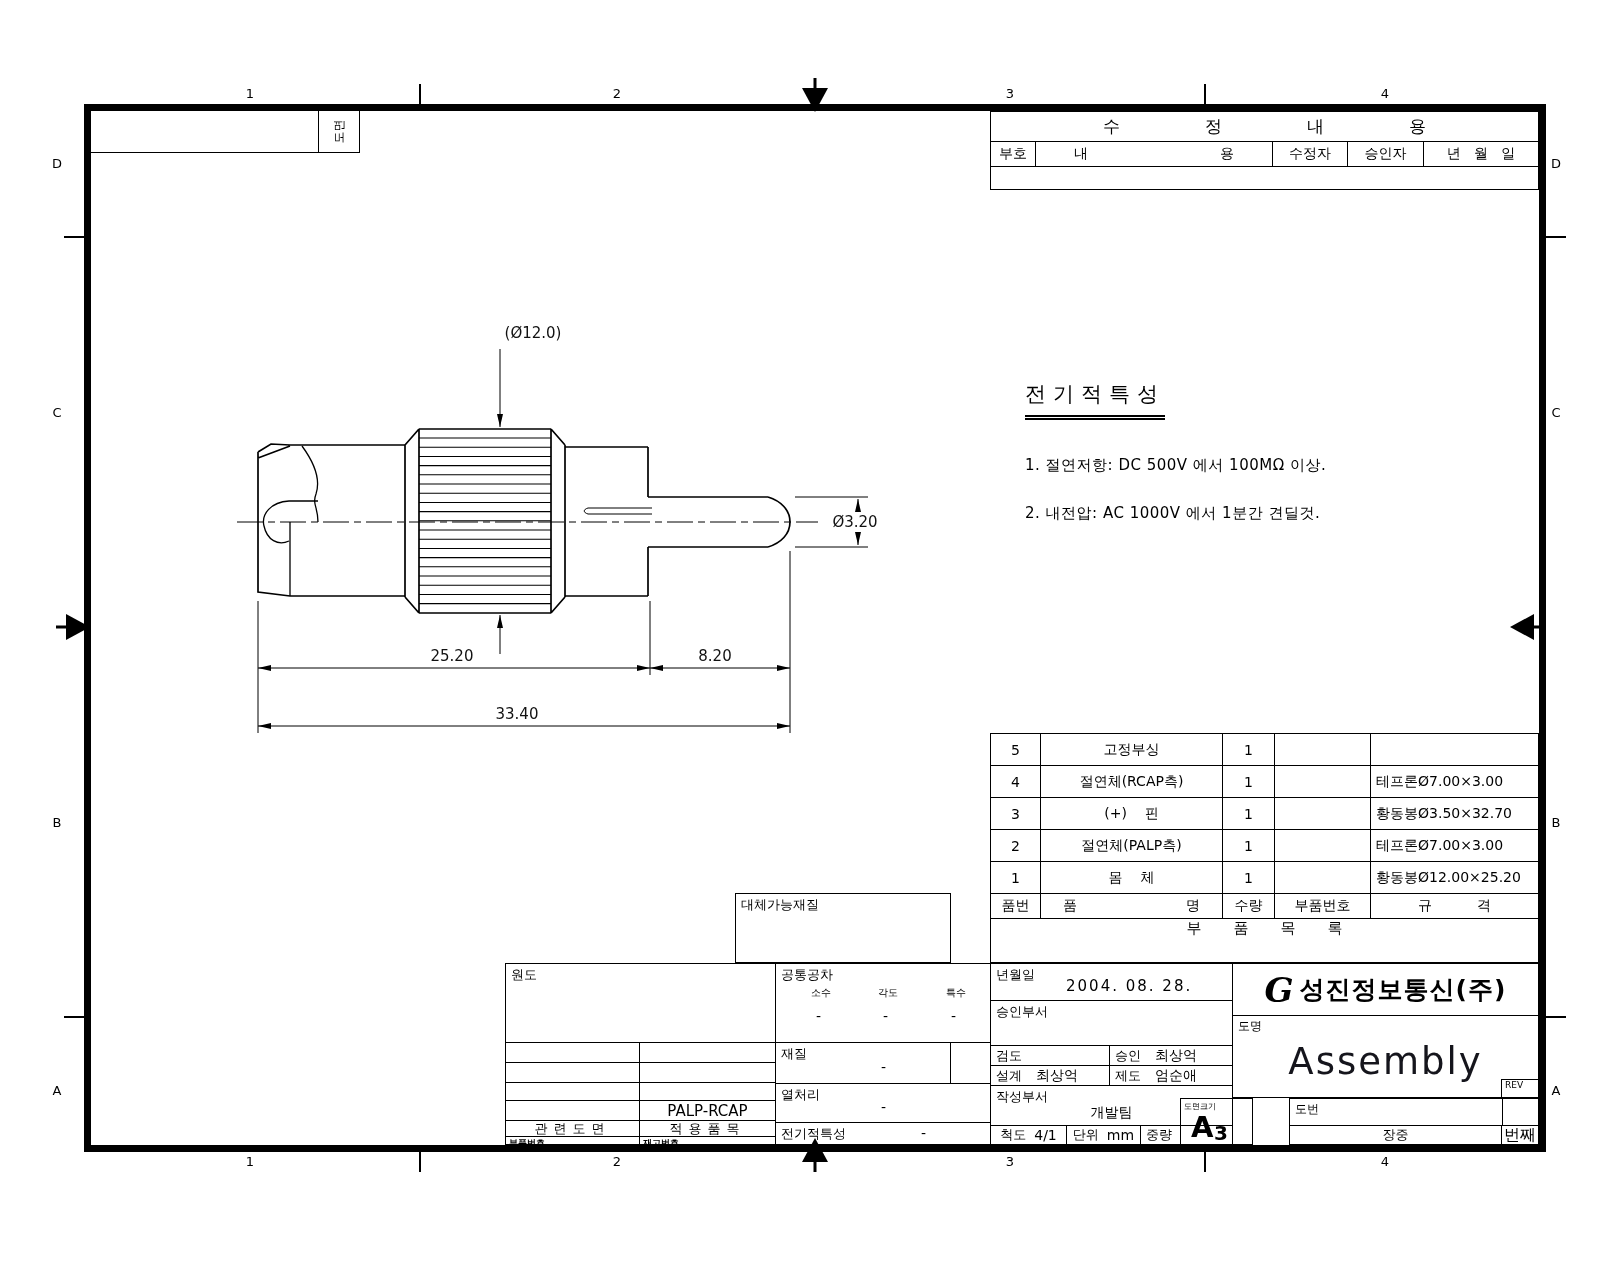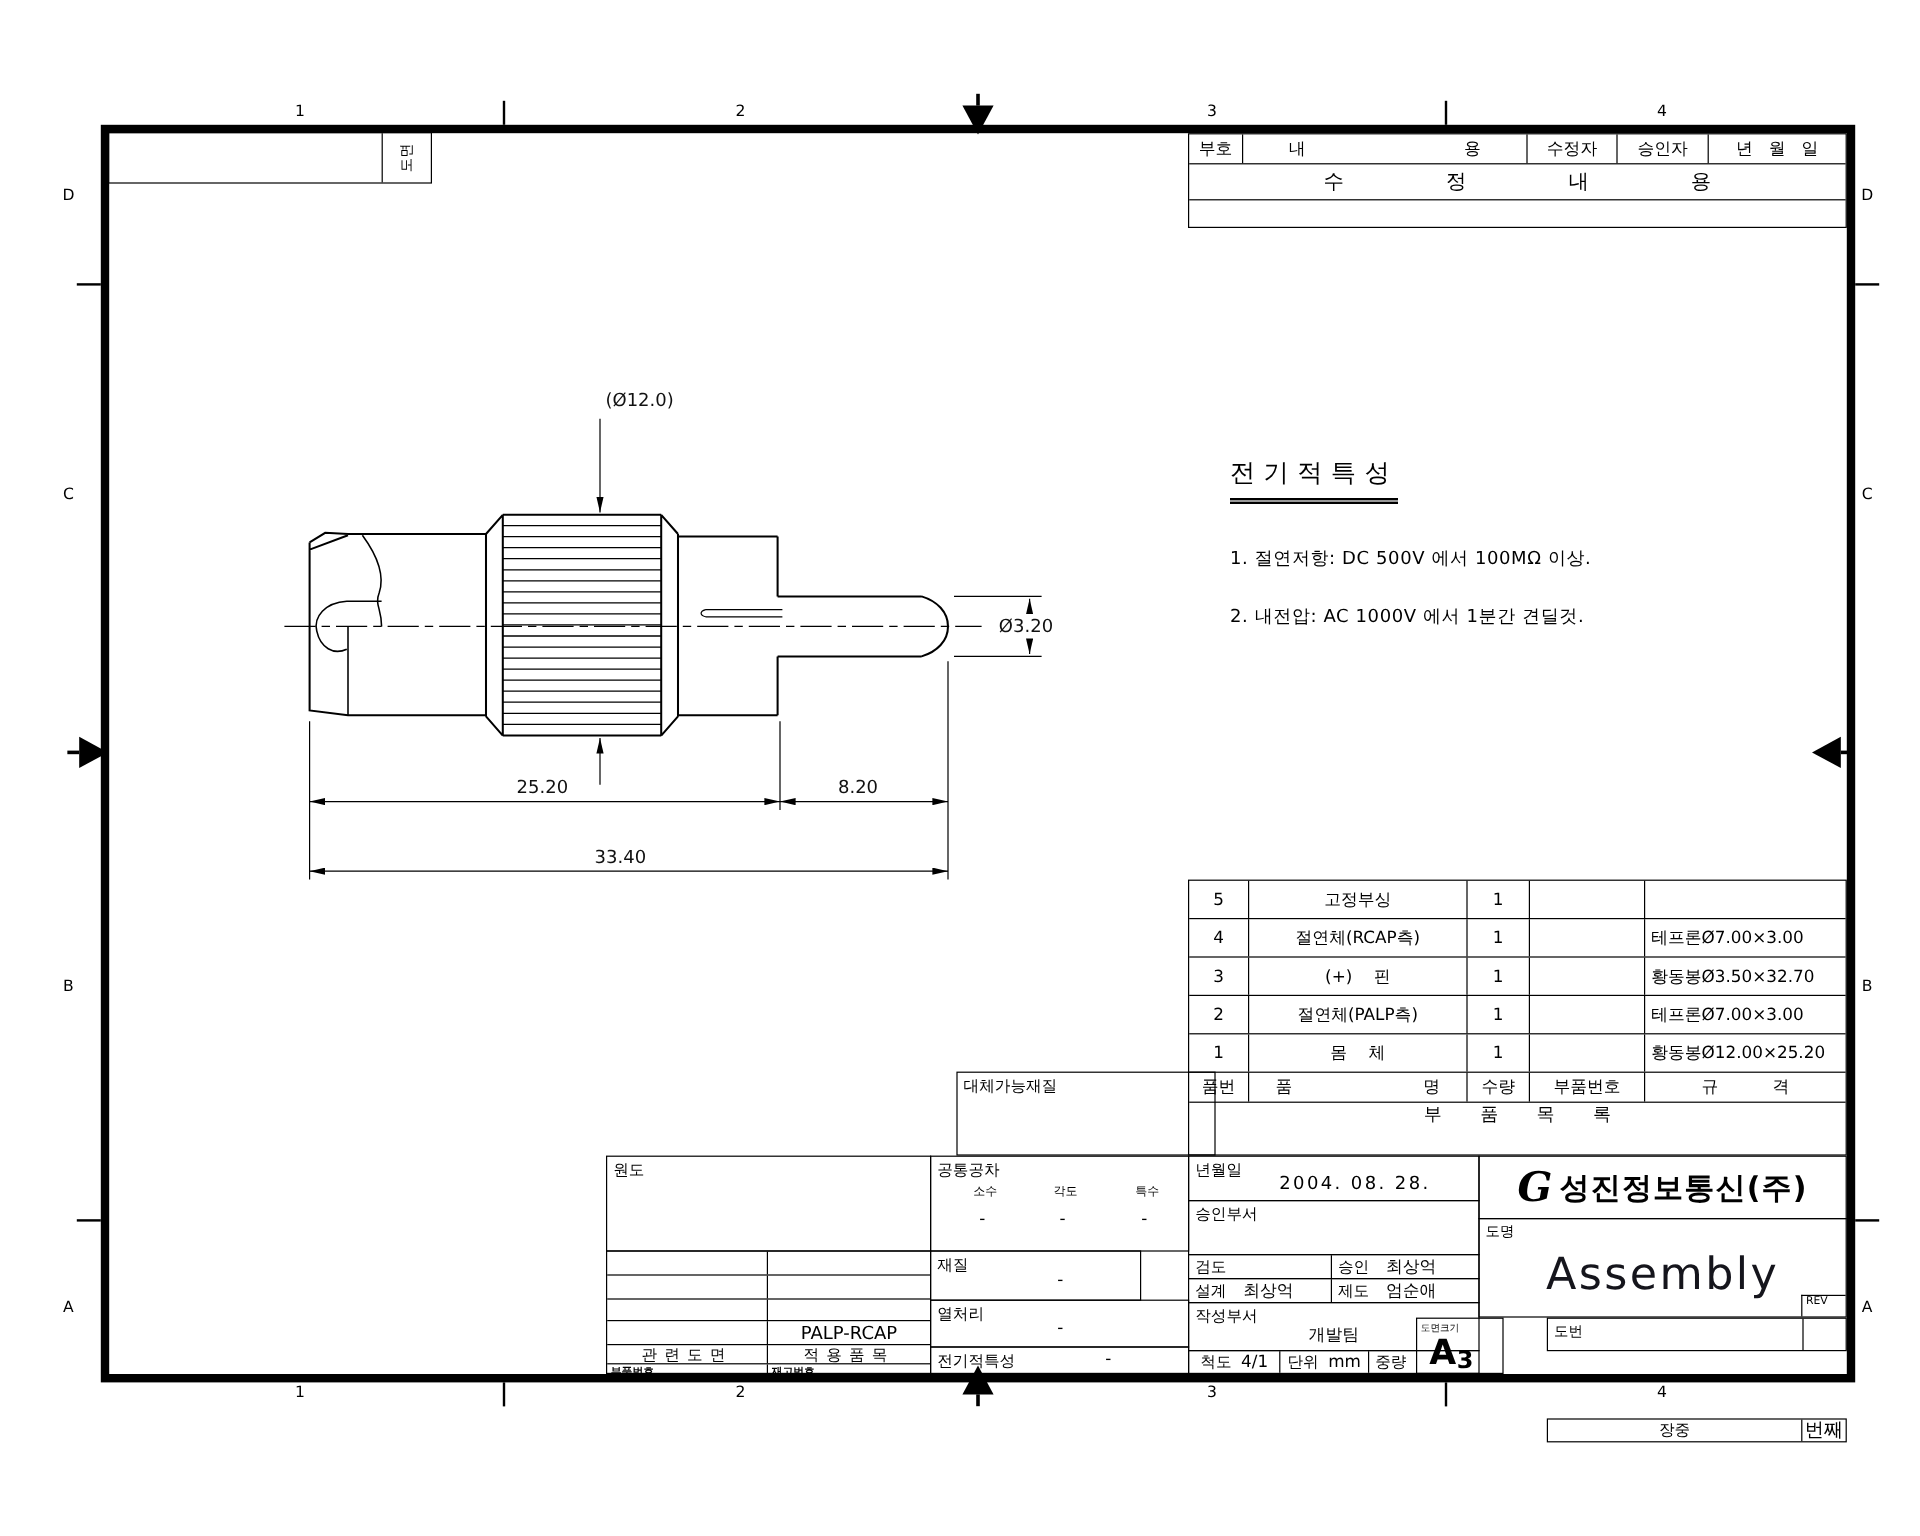--- a/index.html
+++ b/index.html
@@ -70,32 +70,32 @@
 <div class="abs" style="left:84px;top:104px;width:1462px;height:1048px;border:7px solid #000;box-sizing:border-box"></div>
 
 <div class="box" style="left:90px;top:110px;width:270px;height:43px">
   <div style="position:absolute;right:40px;top:0;bottom:0;width:0;border-left:1.5px solid #000"></div>
   <div style="position:absolute;right:0;top:0;width:40px;height:40px;display:flex;align-items:center;justify-content:center">
     <span style="font-size:12px;transform:rotate(-90deg);white-space:nowrap">도면</span>
   </div>
 </div>
 
 <div class="box" style="left:990px;top:111px;width:549px;height:79px">
+  <div class="row bb" style="height:30px;align-items:center;justify-content:center">
+    <span style="font-size:17px;letter-spacing:85px;margin-right:-85px">수정내용</span>
+  </div>
   <div class="row bb" style="height:25px">
     <div class="c br" style="width:45px">부호</div>
     <div class="c br" style="width:237px;justify-content:space-between;padding:0 38px">
       <span>내</span>
       <span>용</span>
     </div>
     <div class="c br" style="width:75px">수정자</div>
     <div class="c br" style="width:76px">승인자</div>
     <div class="c pre" style="flex:1">년   월   일</div>
-  </div>
-  <div class="row bb" style="height:30px;align-items:center;justify-content:center">
-    <span style="font-size:17px;letter-spacing:85px;margin-right:-85px">수정내용</span>
   </div>
   <div class="row" style="flex:1">
     <div class="c br" style="width:45px"></div>
     <div class="c br" style="width:237px"></div>
     <div class="c br" style="width:75px"></div>
     <div class="c br" style="width:76px"></div>
     <div class="c" style="flex:1"></div>
   </div>
 </div>
 
@@ -221,21 +221,21 @@
       <span>규</span>
         <span>격</span>
     </div>
   </div>
 
   <div class="row" style="flex:1;align-items:center;justify-content:center">
     <span style="font-size:15px;letter-spacing:32px;margin-right:-32px">부품목록</span>
   </div>
 </div>
 
-<div class="box" style="left:797px;top:893px;width:216px;height:70px">
+<div class="box" style="left:735px;top:893px;width:216px;height:70px">
   <span class="toplbl">대체가능재질</span>
 </div>
 
 <div class="box" style="left:505px;top:963px;width:271px;height:80px">
   <span class="toplbl">원도</span>
 </div>
 
 <div class="box" style="left:505px;top:1042px;width:271px;height:103px">
   <div class="row bb" style="height:20px">
       <div class="c br" style="width:134px"></div>
@@ -345,18 +345,18 @@
 </div>
 <div class="box" style="left:1180px;top:1098px;width:73px;height:47px">
   <span class="abs" style="left:3px;top:2px;font-size:8px;letter-spacing:0">도면크기</span>
   <span class="abs" style="left:10px;top:11px;font-weight:900;font-size:29px">A</span>
   <span class="abs" style="left:33px;top:22px;font-weight:900;font-size:20px">3</span>
 </div>
 <div class="box" style="left:1289px;top:1098px;width:250px;height:28px">
   <span class="abs" style="left:5px;top:2px;font-size:12px">도번</span>
   <div class="abs" style="right:0;top:0;width:36px;height:100%;border-left:1.5px solid #000;box-sizing:border-box"></div>
 </div>
-<div class="box" style="left:1289px;top:1182px;width:250px;height:20px">
+<div class="box" style="left:1289px;top:1125px;width:250px;height:20px">
   <div class="row" style="height:100%">
     <div class="c br" style="flex:1;font-size:13px">장중</div>
     <div class="c" style="width:36px;font-size:16px">번째</div>
   </div>
 </div>
 
 </body></html>

